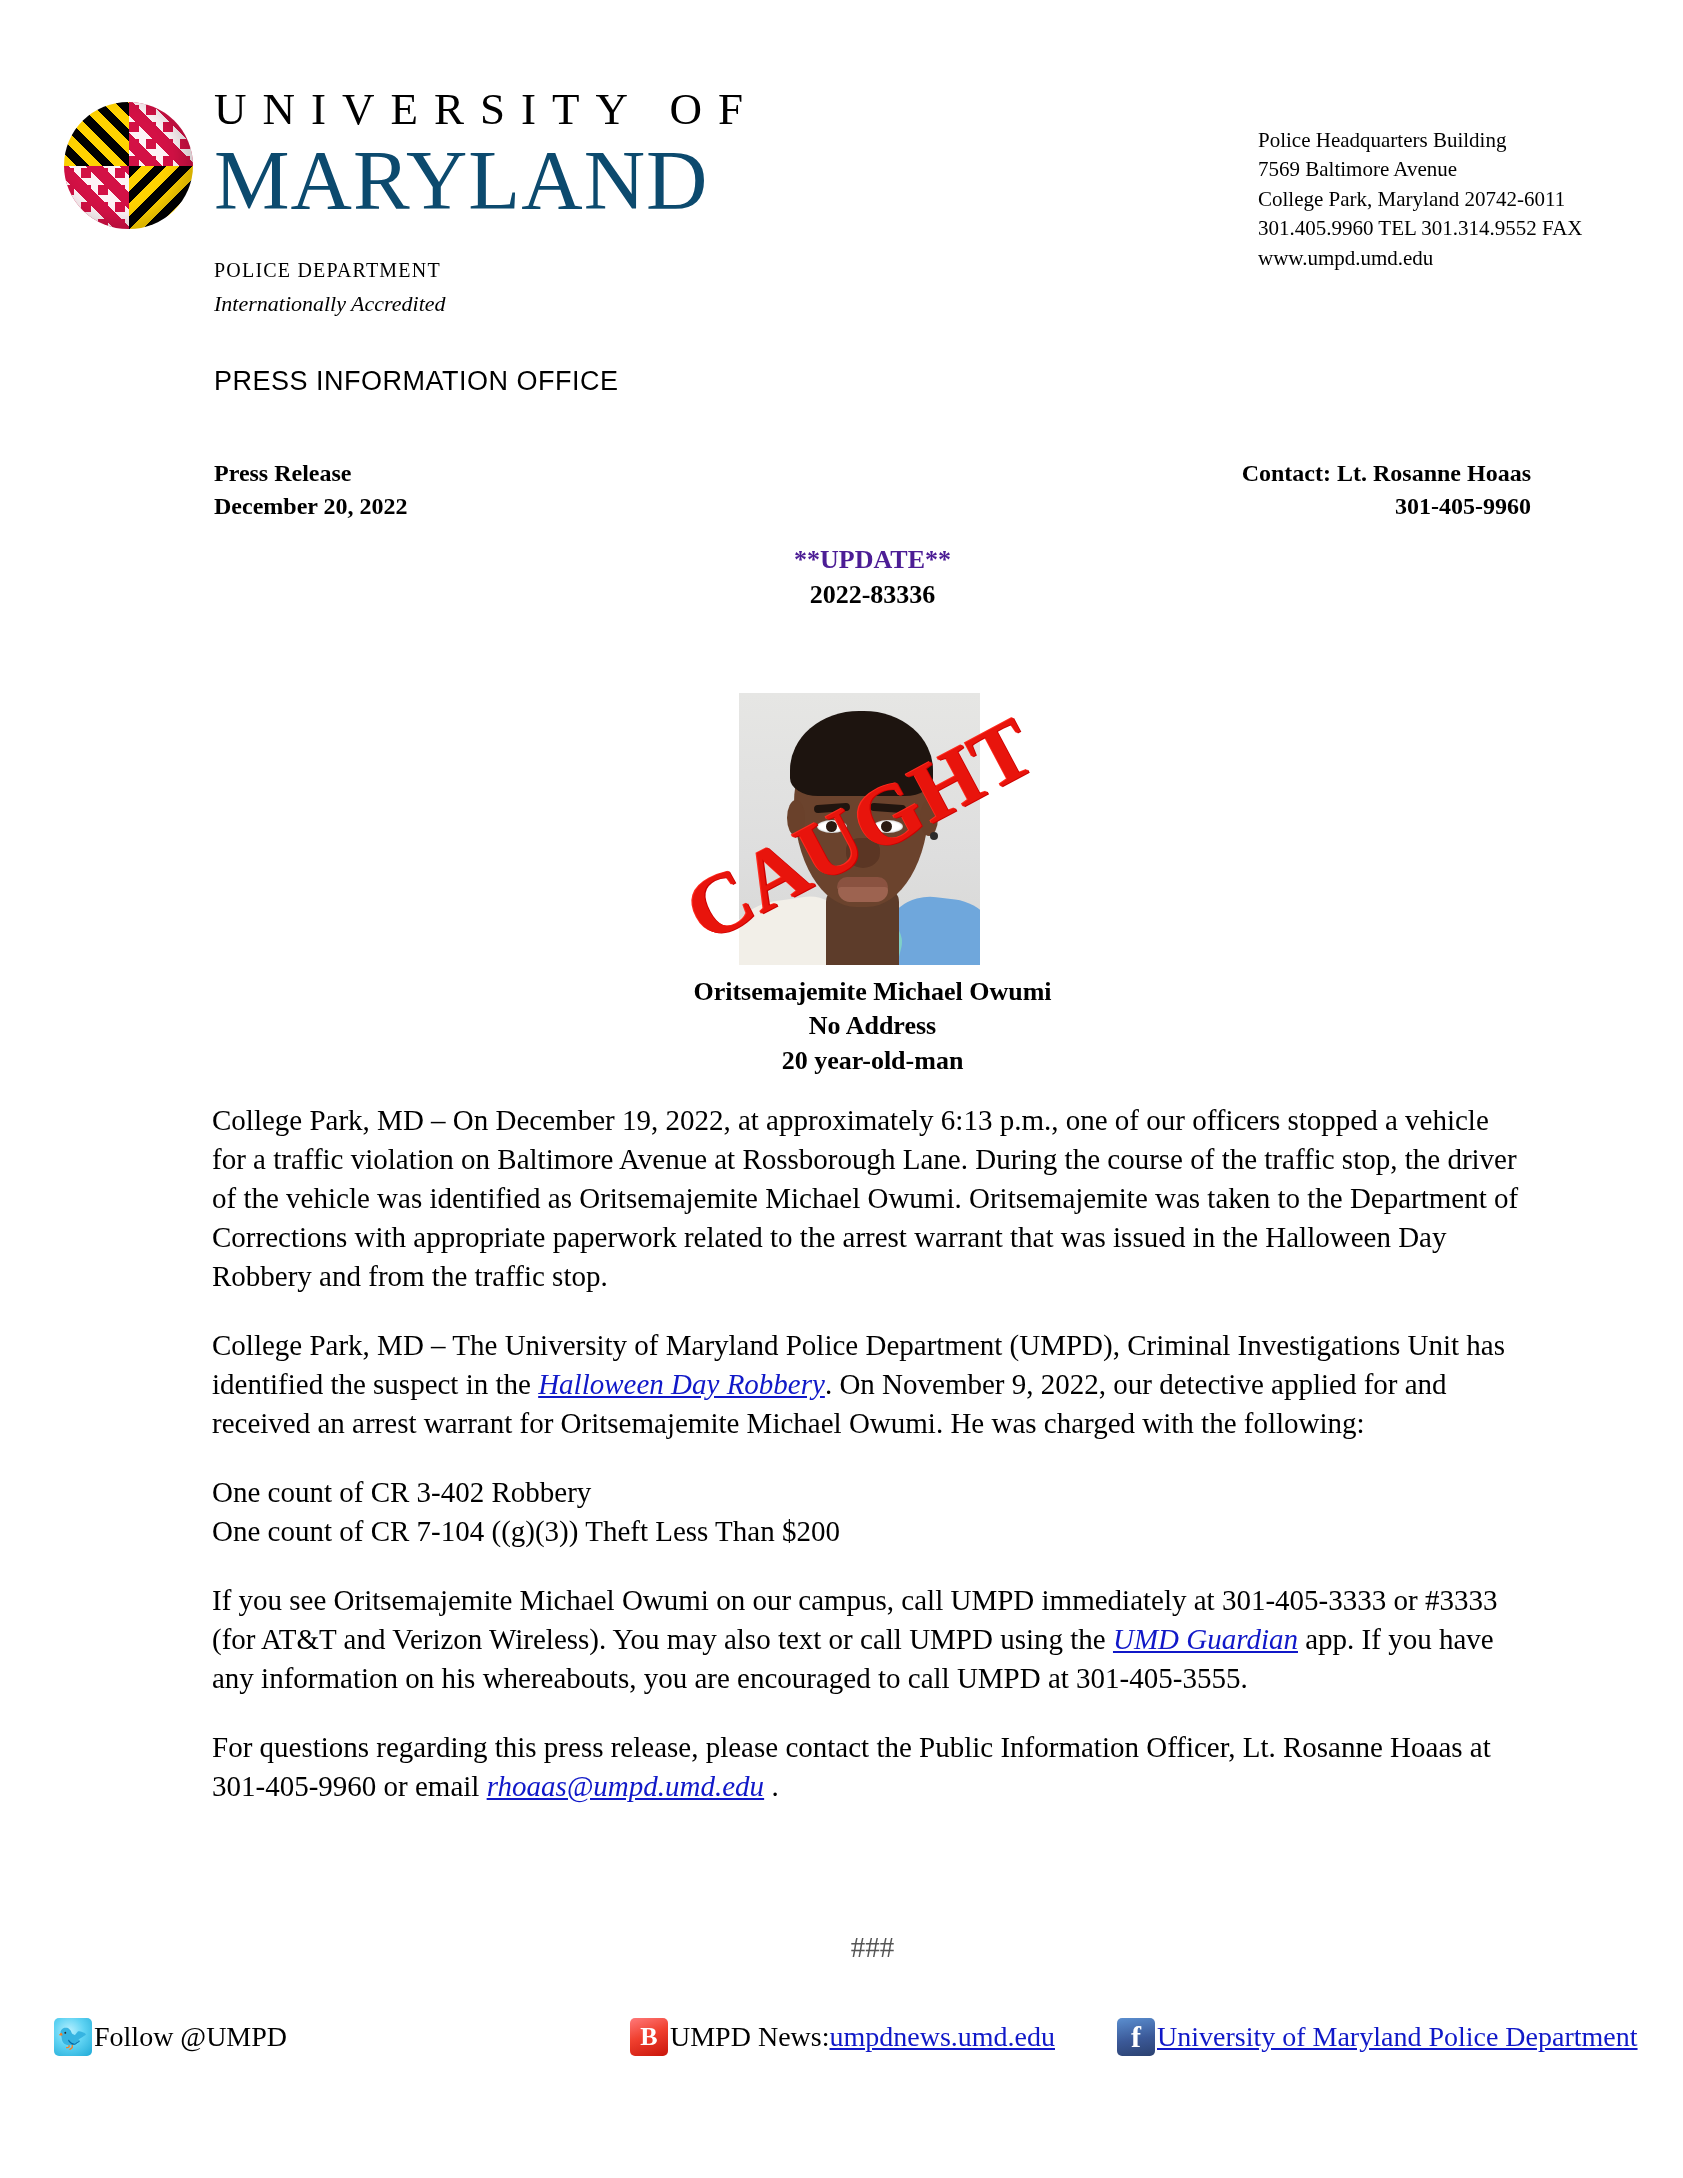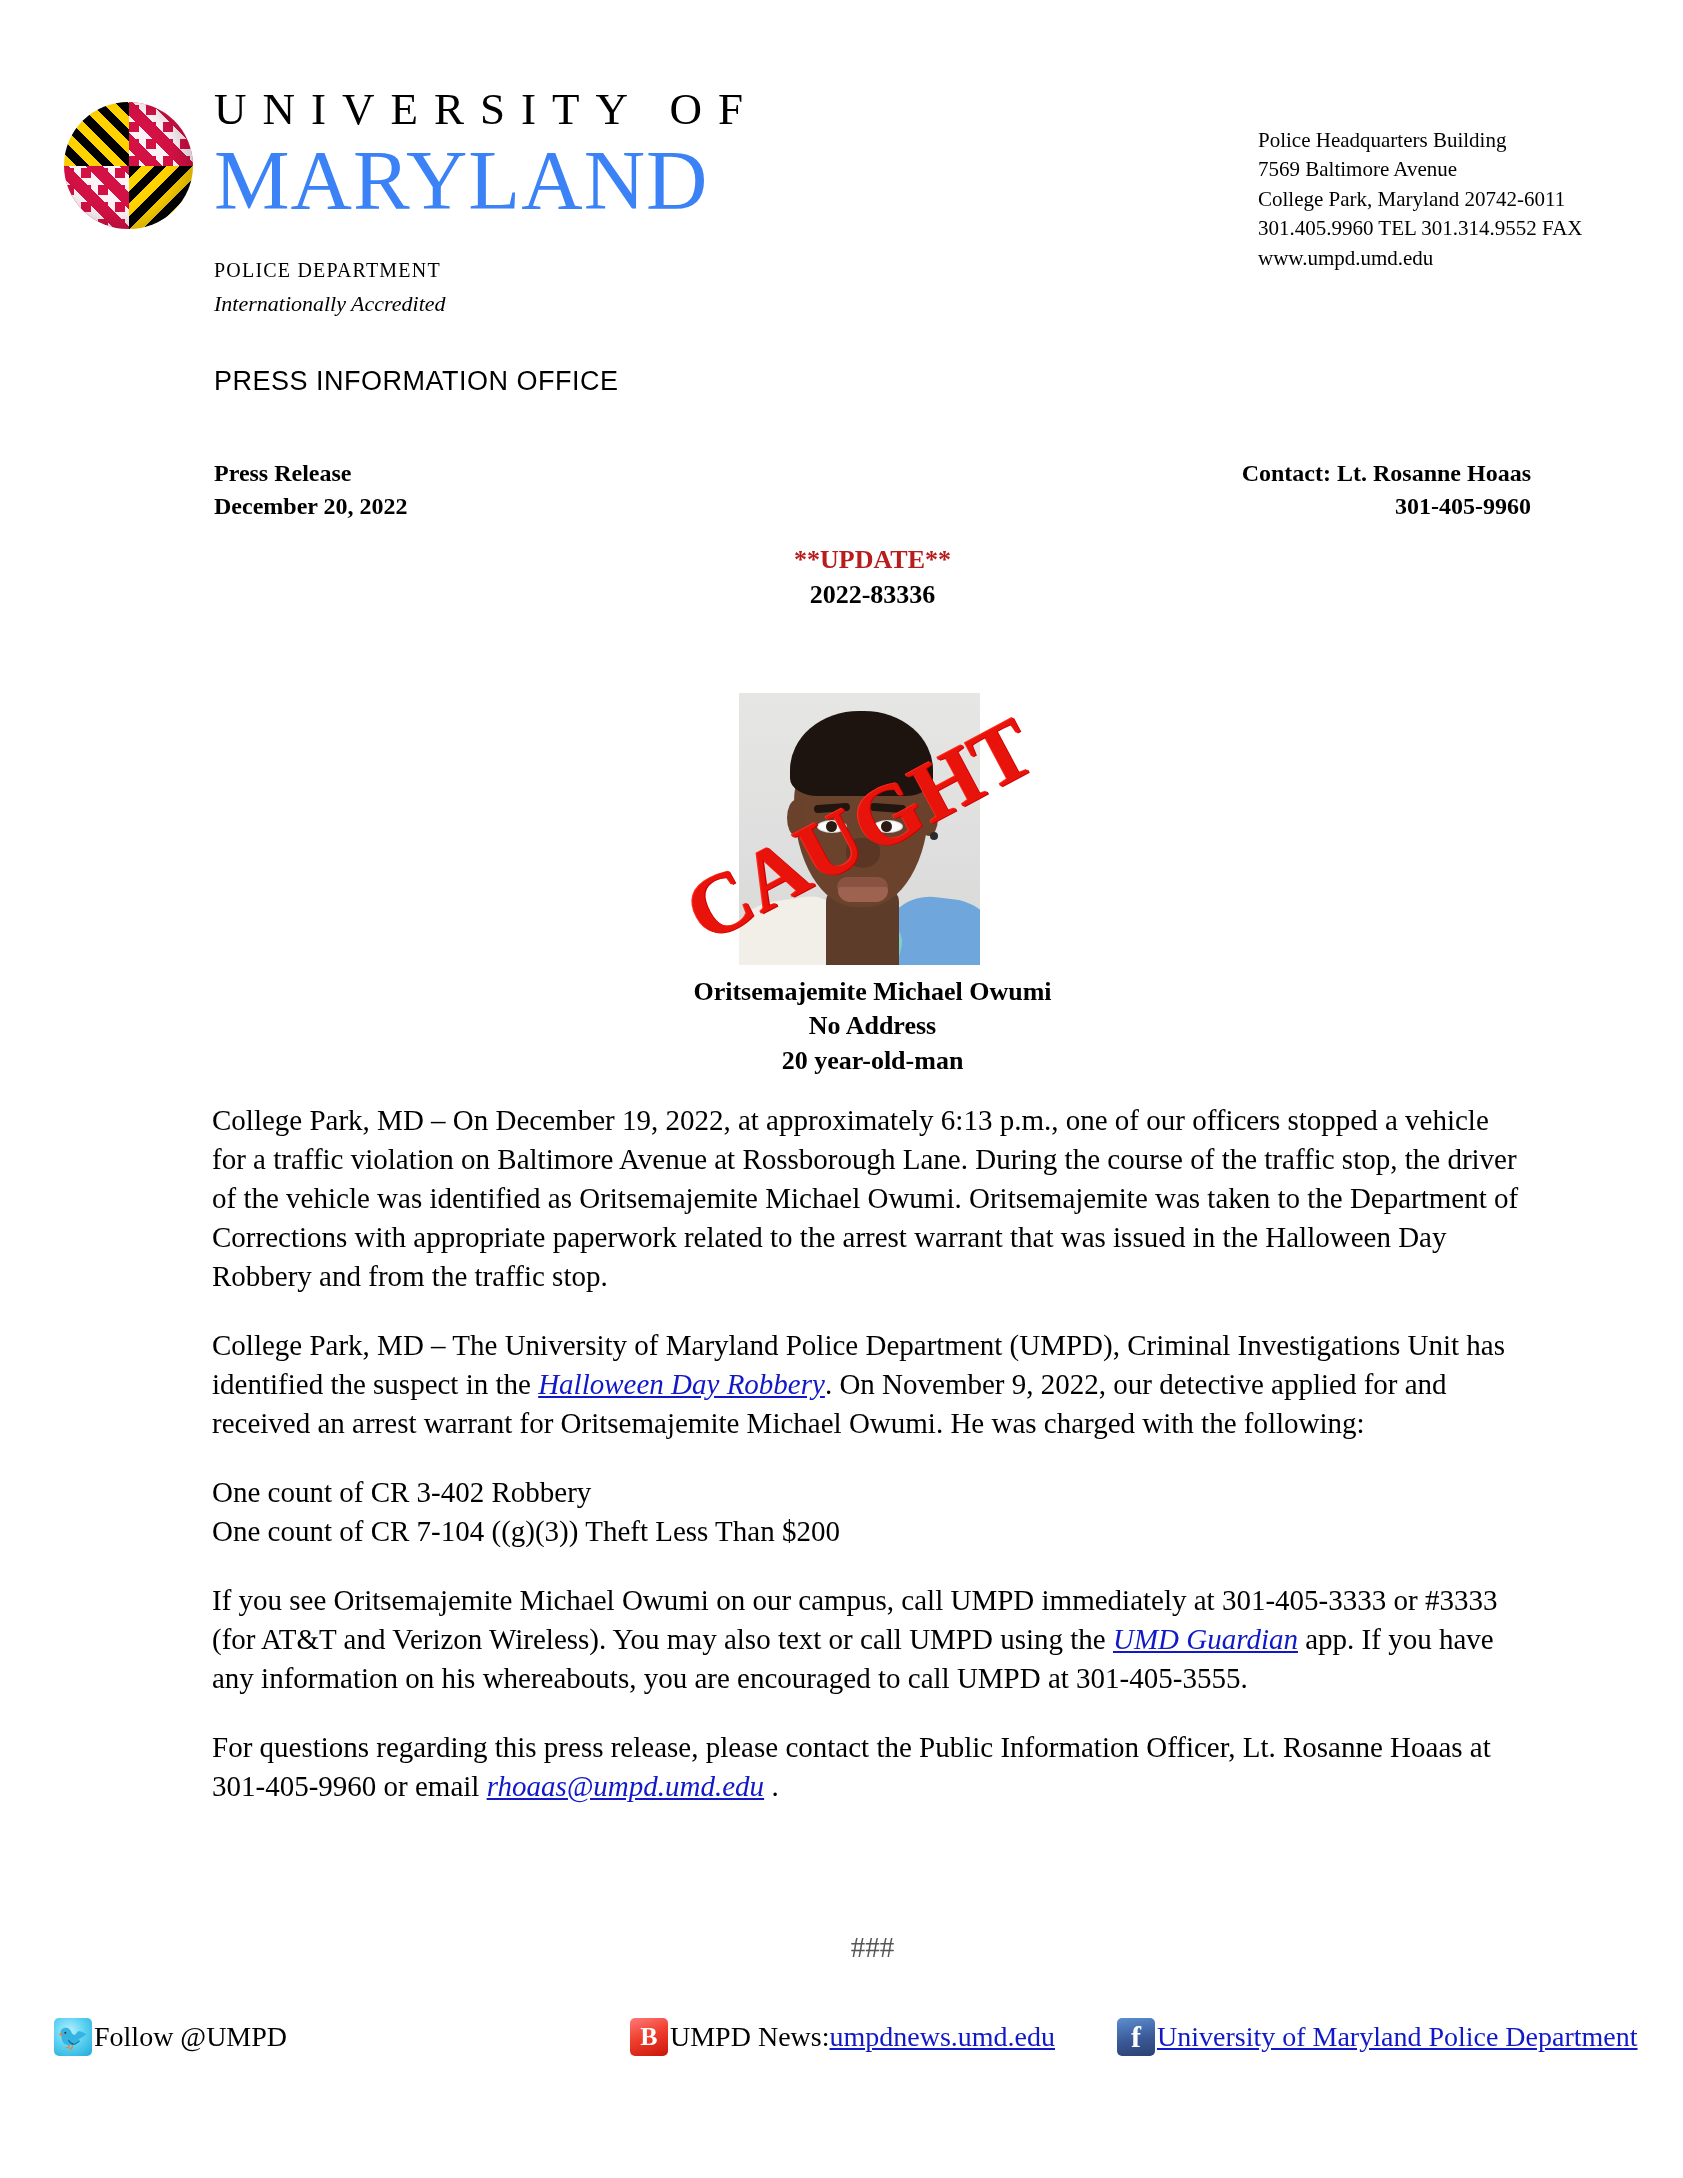--- a/index.html
+++ b/index.html
@@ -108,21 +108,21 @@
     line-height: 1;
     color: #000;
     white-space: nowrap;
   }
   .wm-maryland {
     font-family: "Liberation Serif", "DejaVu Serif", serif;
     font-size: 85px;
     letter-spacing: 1px;
     line-height: 1;
     margin-top: 6px;
-    color: #3b82f6;
+    color: #0c4a6e;
     white-space: nowrap;
   }
   .dept-line {
     position: absolute;
     left: 198px;
     top: 259px;
     font-size: 20px;
     letter-spacing: 1.2px;
     white-space: nowrap;
   }
@@ -172,21 +172,21 @@
   .title-block {
     position: absolute;
     left: 198px;
     top: 543px;
     width: 1317px;
     text-align: center;
     font-weight: bold;
     font-size: 26px;
     line-height: 1.33;
   }
-  .title-update { color: #b91c1c; }
+  .title-update { color: #4c1d95; }
 
   
   .photo-wrap {
     position: absolute;
     left: 723px;
     top: 693px;
     width: 241px;
     height: 272px;
   }
   .mugshot {

